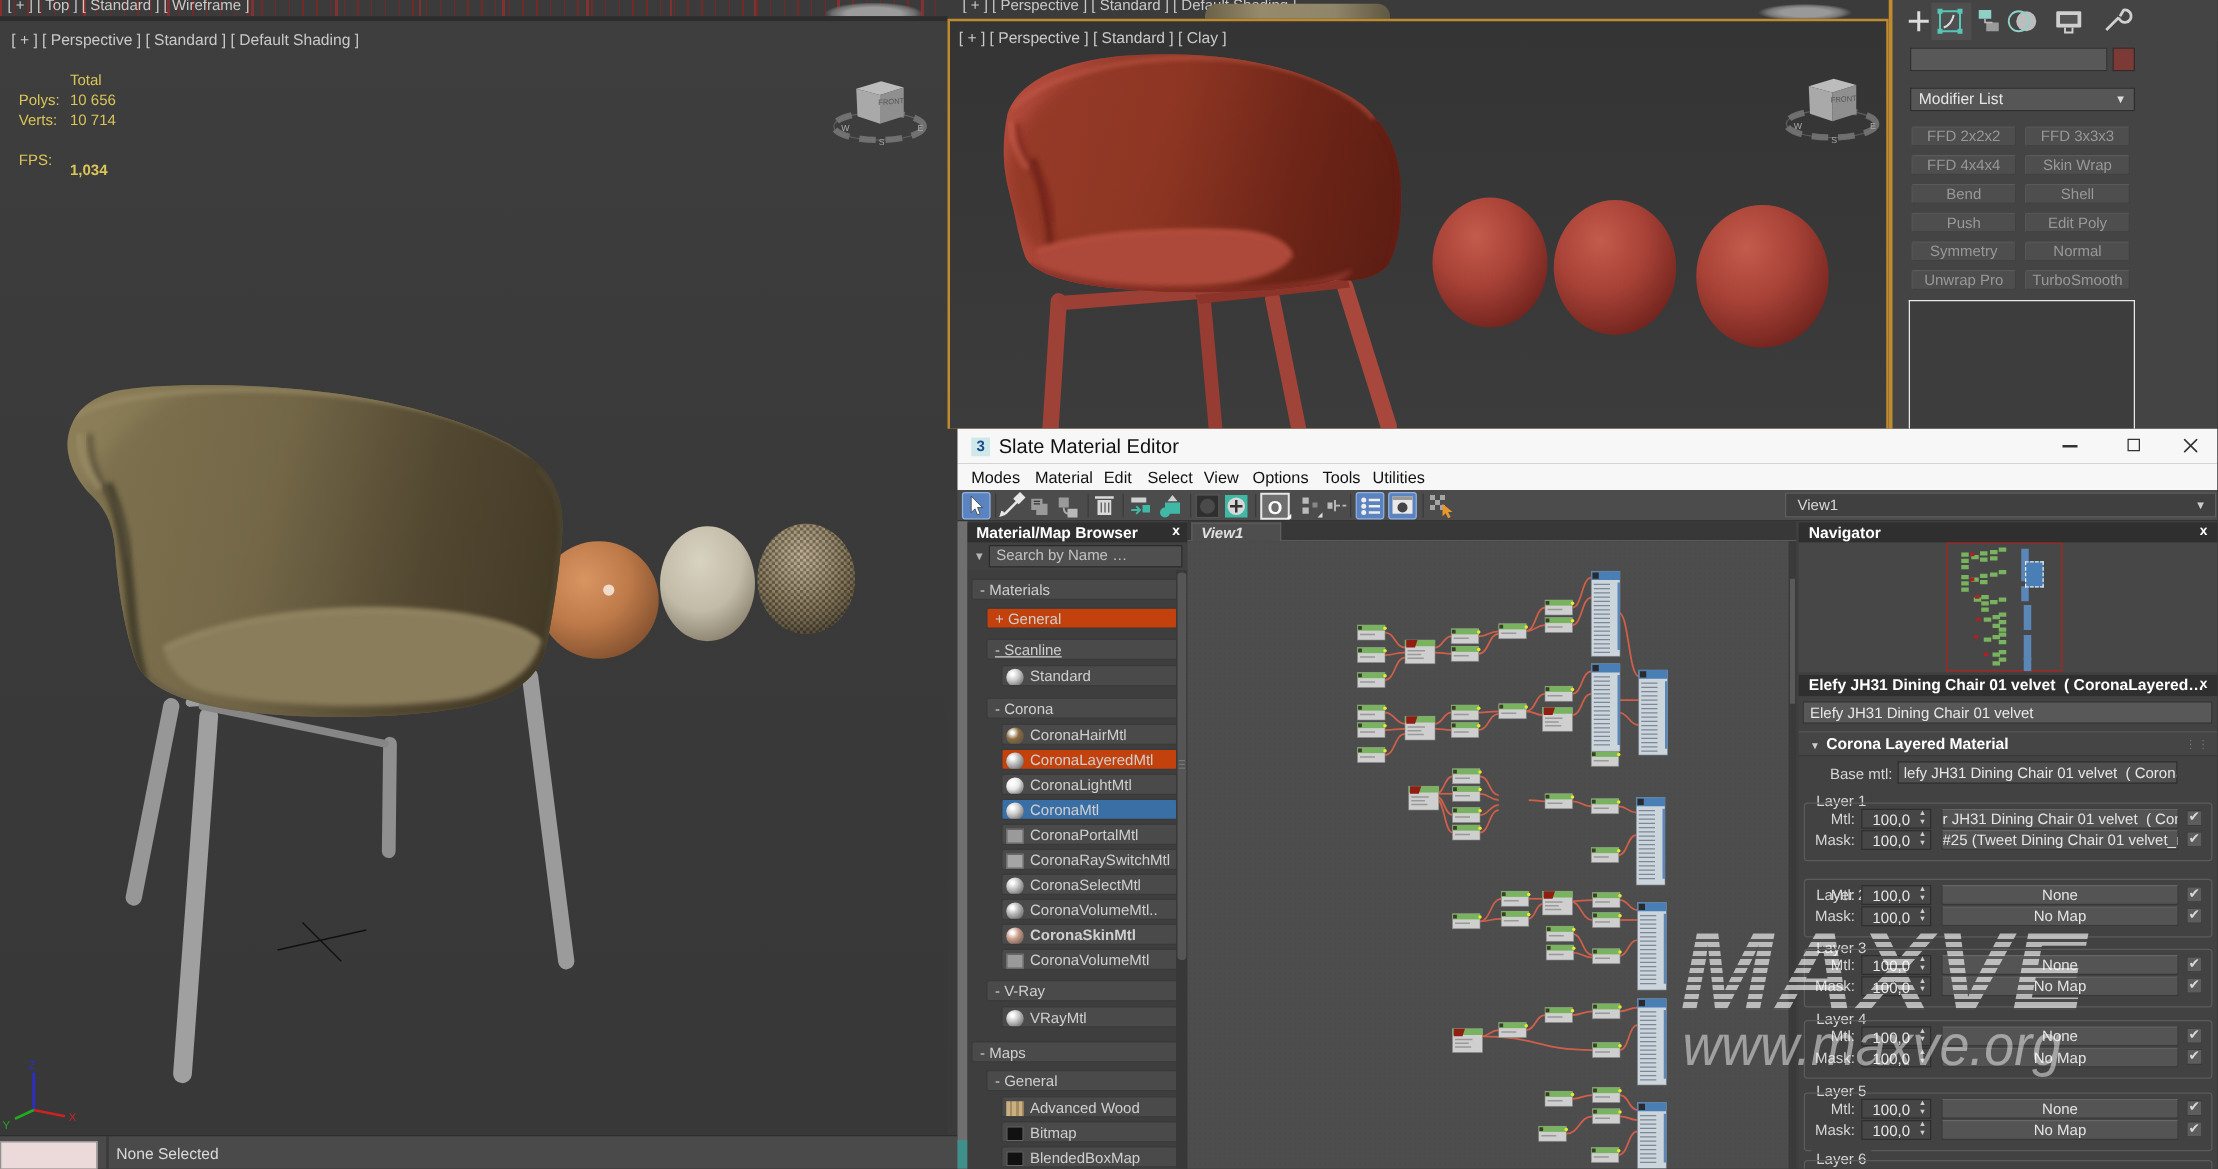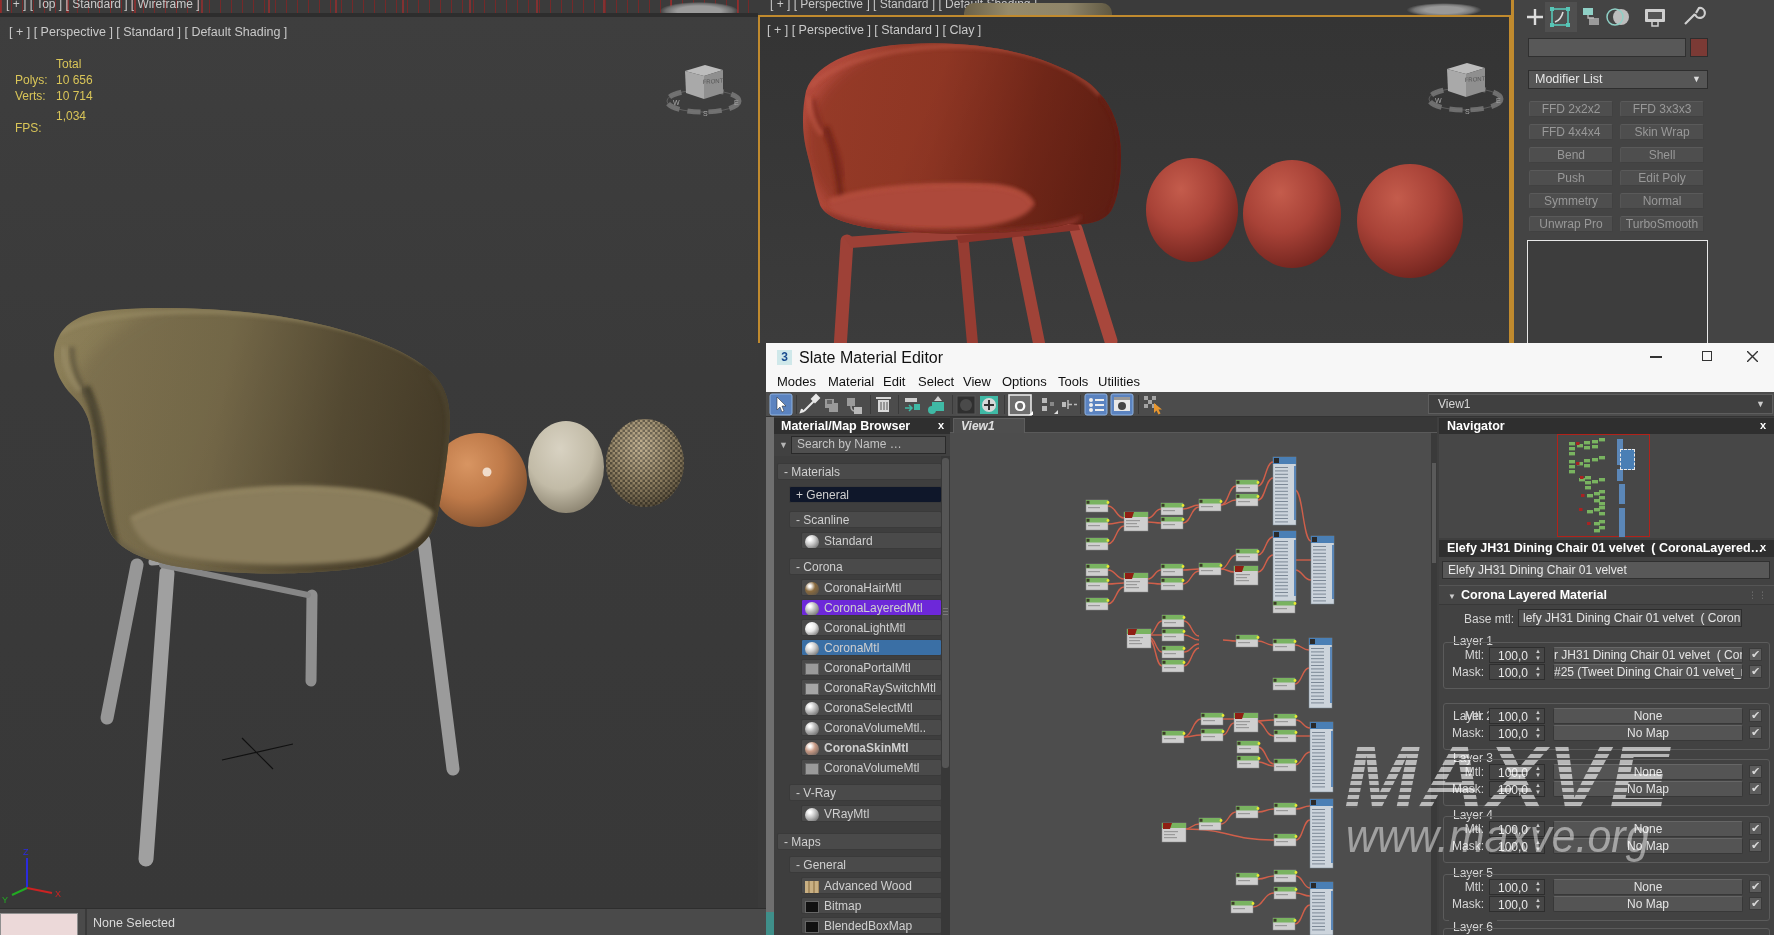--- a/index.html
+++ b/index.html
@@ -33,21 +33,21 @@
   </div>
 <div class="abs" style="left:0;top:13px;width:758px;height:4px;background:#2d2d2d;"></div>
 <div class="abs" style="left:0;top:17px;width:758px;height:891px;background:linear-gradient(180deg,#3e3e3e 0,#3a3a3a 40%,#383838 100%);overflow:hidden;" id="vpL">
     <div class="abs vplabel" style="left:9px;top:8px;">[ + ] [ Perspective ] [ Standard ] [ Default Shading ]</div>
     <div class="abs ylab" style="left:56px;top:40px;">Total</div>
     <div class="abs ylab" style="left:15px;top:56px;">Polys:</div>
     <div class="abs ylab" style="left:56px;top:56px;">10 656</div>
     <div class="abs ylab" style="left:15px;top:72px;">Verts:</div>
     <div class="abs ylab" style="left:56px;top:72px;">10 714</div>
     <div class="abs ylab" style="left:15px;top:104px;">FPS:</div>
-    <div class="abs ylab" style="left:56px;top:92px;">1,034</div>
+    <div class="abs ylab" style="left:56px;top:112px;font-weight:bold;">1,034</div>
     <svg class="abs" style="left:660px;top:40px;" width="86" height="62" viewBox="0 0 86 62">
       <ellipse cx="43" cy="44" rx="36" ry="11" fill="none" stroke="#868686" stroke-width="5" opacity="0.7" stroke-dasharray="13 8"></ellipse>
       <ellipse cx="43" cy="44" rx="36" ry="11" fill="none" stroke="#777" stroke-width="1" opacity="0.6"></ellipse>
       <polygon points="25,14 45,8 63,13 44,19" fill="#bcbcbc"></polygon>
       <polygon points="25,14 44,19 44,42 26,36" fill="#a9a9a9"></polygon>
       <polygon points="44,19 63,13 63,36 44,42" fill="#8f8f8f"></polygon>
       <text x="53" y="30" font-size="6" fill="#555" text-anchor="middle" transform="skewY(-4)">FRONT</text>
       <text x="13" y="48" font-size="7" fill="#aaa">W</text>
       <text x="43" y="59" font-size="7" fill="#aaa">S</text>
       <text x="74" y="48" font-size="7" fill="#aaa">E</text>
@@ -348,38 +348,38 @@
       <div class="abs" style="left:0;top:495px;width:8px;height:23px;background:#3f8f8a;"></div>
       <div class="abs phead" style="left:8px;top:1px;width:176px;height:16px;padding:1px 0 0 7px;">Material/Map Browser<span style="position:absolute;right:6px;top:1px;font-size:11px;">x</span></div>
       <div class="abs" style="left:8px;top:17px;width:176px;height:22px;background:#414141;">
         <span style="position:absolute;left:5px;top:6px;font-size:9px;color:#b5b5b5;">▼</span>
         <div class="abs" style="left:17px;top:2px;width:155px;height:18px;background:#4f4f4f;border:1px solid #292929;color:#c3c3c3;font-size:12px;padding:0 0 0 5px;">Search by Name …</div>
       </div>
       <div class="abs" style="left:8px;top:39px;width:176px;height:479px;background:#3e3e3e;">
         <div class="row" style="position:absolute;left:3px;top:7px;width:165px;height:17px;background:#4a4a4a;border:1px solid #3a3a3a;border-radius:2px;">
           <span style="position:absolute;left:6px;top:1px;">- Materials</span>
         </div>
-        <div class="row" style="position:absolute;left:15px;top:30px;width:153px;height:17px;background:#0f172a;border:1px solid #3a3a3a;border-radius:2px;text-decoration:underline;">
+        <div class="row" style="position:absolute;left:15px;top:30px;width:153px;height:17px;background:#c2410c;border:1px solid #3a3a3a;border-radius:2px;text-decoration:underline;">
           <span style="position:absolute;left:6px;top:1px;">+ General</span>
         </div>
         <div class="row" style="position:absolute;left:15px;top:55px;width:153px;height:17px;background:#4a4a4a;border:1px solid #3a3a3a;border-radius:2px;">
-          <span style="position:absolute;left:6px;top:1px;">- Scanline</span>
+          <span style="position:absolute;left:6px;top:1px;text-decoration:underline;">- Scanline</span>
         </div>
         <div class="row" style="position:absolute;left:27px;top:76px;width:141px;height:17px;background:#4a4a4a;border:1px solid #3a3a3a;border-radius:2px;">
           <span style="position:absolute;left:3px;top:2px;width:14px;height:14px;border-radius:50%;background:radial-gradient(circle at 35% 30%,#fff 0 8%,#c9c9c9 40%,#4a4a4a 100%);"></span>
           <span style="position:absolute;left:22px;top:1px;">Standard</span>
         </div>
         <div class="row" style="position:absolute;left:15px;top:102px;width:153px;height:17px;background:#4a4a4a;border:1px solid #3a3a3a;border-radius:2px;">
           <span style="position:absolute;left:6px;top:1px;">- Corona</span>
         </div>
         <div class="row" style="position:absolute;left:27px;top:123px;width:141px;height:17px;background:#4a4a4a;border:1px solid #3a3a3a;border-radius:2px;">
           <span style="position:absolute;left:3px;top:2px;width:14px;height:14px;border-radius:50%;background:radial-gradient(circle at 35% 30%,#fff 0 8%,#8a6b3f 40%,#4a4a4a 100%);"></span>
           <span style="position:absolute;left:22px;top:1px;">CoronaHairMtl</span>
         </div>
-        <div class="row" style="position:absolute;left:27px;top:143px;width:141px;height:17px;background:#6d28d9;border:1px solid #3a3a3a;border-radius:2px;">
+        <div class="row" style="position:absolute;left:27px;top:143px;width:141px;height:17px;background:#c2410c;border:1px solid #3a3a3a;border-radius:2px;">
           <span style="position:absolute;left:3px;top:2px;width:14px;height:14px;border-radius:50%;background:radial-gradient(circle at 35% 30%,#fff 0 8%,#bdbdbd 40%,#4a4a4a 100%);"></span>
           <span style="position:absolute;left:22px;top:1px;">CoronaLayeredMtl</span>
         </div>
         <div class="row" style="position:absolute;left:27px;top:163px;width:141px;height:17px;background:#4a4a4a;border:1px solid #3a3a3a;border-radius:2px;">
           <span style="position:absolute;left:3px;top:2px;width:14px;height:14px;border-radius:50%;background:radial-gradient(circle at 35% 30%,#fff 0 8%,#e8e8e8 40%,#4a4a4a 100%);"></span>
           <span style="position:absolute;left:22px;top:1px;">CoronaLightMtl</span>
         </div>
         <div class="row" style="position:absolute;left:27px;top:183px;width:141px;height:17px;background:#3a6fa5;border:1px solid #3a3a3a;border-radius:2px;">
           <span style="position:absolute;left:3px;top:2px;width:14px;height:14px;border-radius:50%;background:radial-gradient(circle at 35% 30%,#fff 0 8%,#cccccc 40%,#4a4a4a 100%);"></span>
           <span style="position:absolute;left:22px;top:1px;">CoronaMtl</span>

